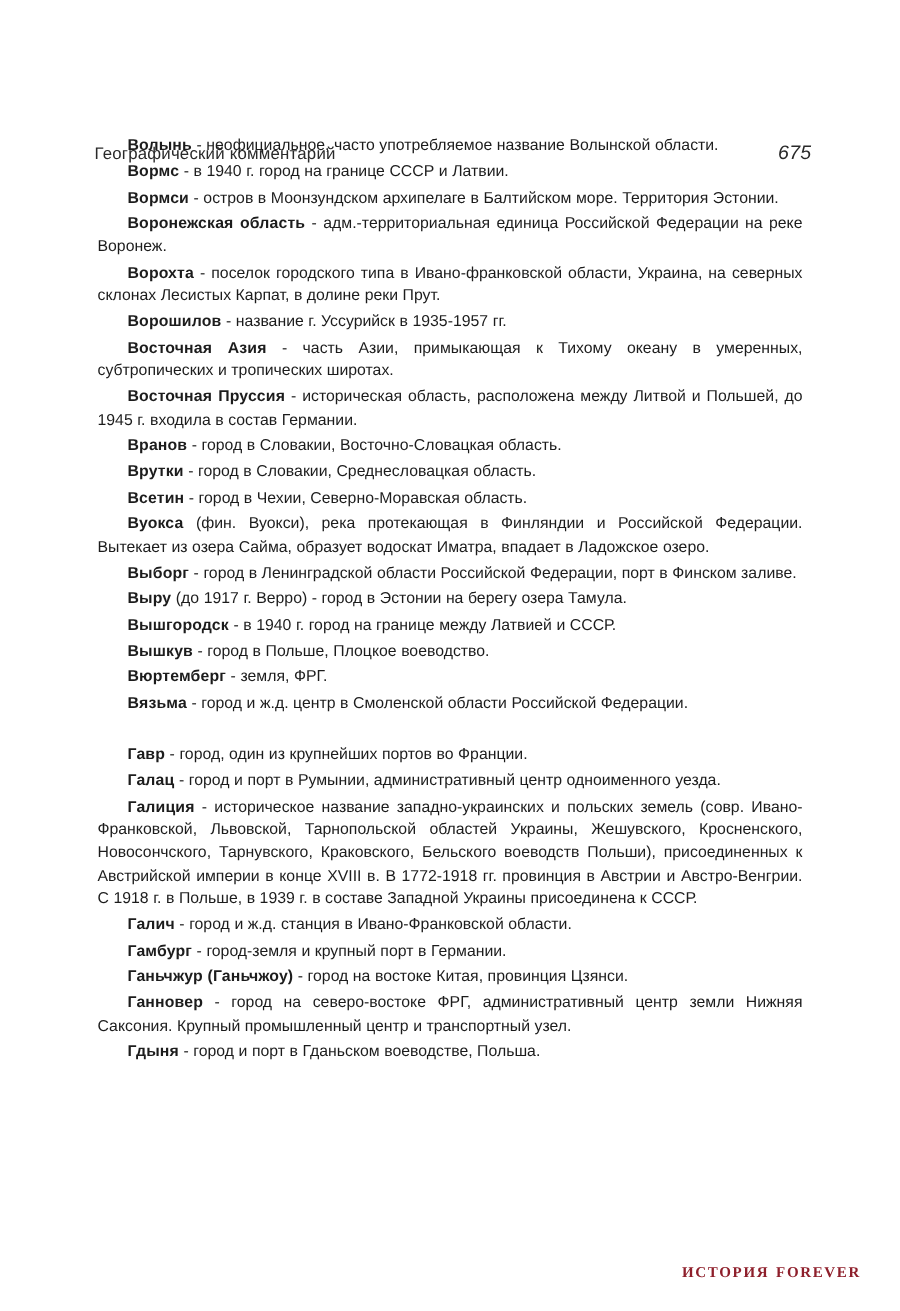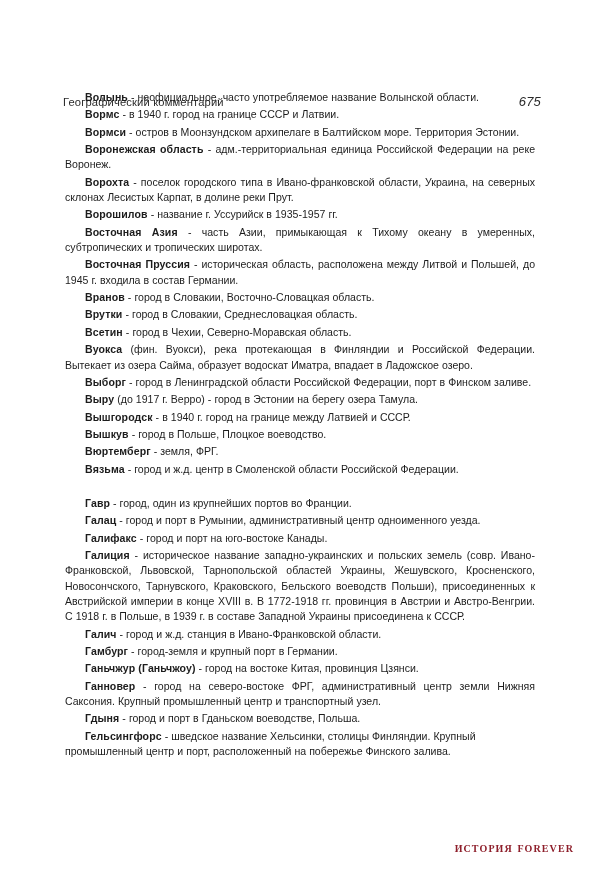--- a/index.html
+++ b/index.html
@@ -123,25 +123,23 @@
       <p class="entry"><span class="hw">Вуокса</span><span class="def"> (фин. Вуокси), река протекающая в Финляндии и Российской Федерации. Вытекает из озера Сайма, образует водоскат Иматра, впадает в Ладожское озеро.</span></p>
       <p class="entry"><span class="hw">Выборг</span><span class="def"> - город в Ленинградской области Российской Федерации, порт в Финском заливе.</span></p>
       <p class="entry"><span class="hw">Выру</span><span class="def"> (до 1917 г. Верро) - город в Эстонии на берегу озера Тамула.</span></p>
       <p class="entry"><span class="hw">Вышгородск</span><span class="def"> - в 1940 г. город на границе между Латвией и СССР.</span></p>
       <p class="entry"><span class="hw">Вышкув</span><span class="def"> - город в Польше, Плоцкое воеводство.</span></p>
       <p class="entry"><span class="hw">Вюртемберг</span><span class="def"> - земля, ФРГ.</span></p>
       <p class="entry"><span class="hw">Вязьма</span><span class="def"> - город и ж.д. центр в Смоленской области Российской Федерации.</span></p>
       <div class="group-gap"></div>
       <p class="entry"><span class="hw">Гавр</span><span class="def"> - город, один из крупнейших портов во Франции.</span></p>
       <p class="entry"><span class="hw">Галац</span><span class="def"> - город и порт в Румынии, административный центр одноименного уезда.</span></p>
-      <p class="entry"><span class="hw">Галифакс</span><span class="def"> - город и порт на юго-востоке Канады.</span></p>
       <p class="entry"><span class="hw">Галиция</span><span class="def"> - историческое название западно-украинских и польских земель (совр. Ивано-Франковской, Львовской, Тарнопольской областей Украины, Жешувского, Кросненского, Новосончского, Тарнувского, Краковского, Бельского воеводств Польши), присоединенных к Австрийской империи в конце XVIII в. В 1772-1918 гг. провинция в Австрии и Австро-Венгрии. С 1918 г. в Польше, в 1939 г. в составе Западной Украины присоединена к СССР.</span></p>
       <p class="entry"><span class="hw">Галич</span><span class="def"> - город и ж.д. станция в Ивано-Франковской области.</span></p>
       <p class="entry"><span class="hw">Гамбург</span><span class="def"> - город-земля и крупный порт в Германии.</span></p>
       <p class="entry"><span class="hw">Ганьчжур (Ганьчжоу)</span><span class="def"> - город на востоке Китая, провинция Цзянси.</span></p>
       <p class="entry"><span class="hw">Ганновер</span><span class="def"> - город на северо-востоке ФРГ, административный центр земли Нижняя Саксония. Крупный промышленный центр и транспортный узел.</span></p>
       <p class="entry"><span class="hw">Гдыня</span><span class="def"> - город и порт в Гданьском воеводстве, Польша.</span></p>
-      <p class="entry"><span class="hw">Гельсингфорс</span><span class="def"> - шведское название Хельсинки, столицы Финляндии. Крупный промышленный центр и порт, расположенный на побережье Финского залива.</span></p>
     </div>
 
   <div class="watermark" style="color: rgb(142, 31, 43);">История Forever</div>
 
 </div>
 
 </body></html>

